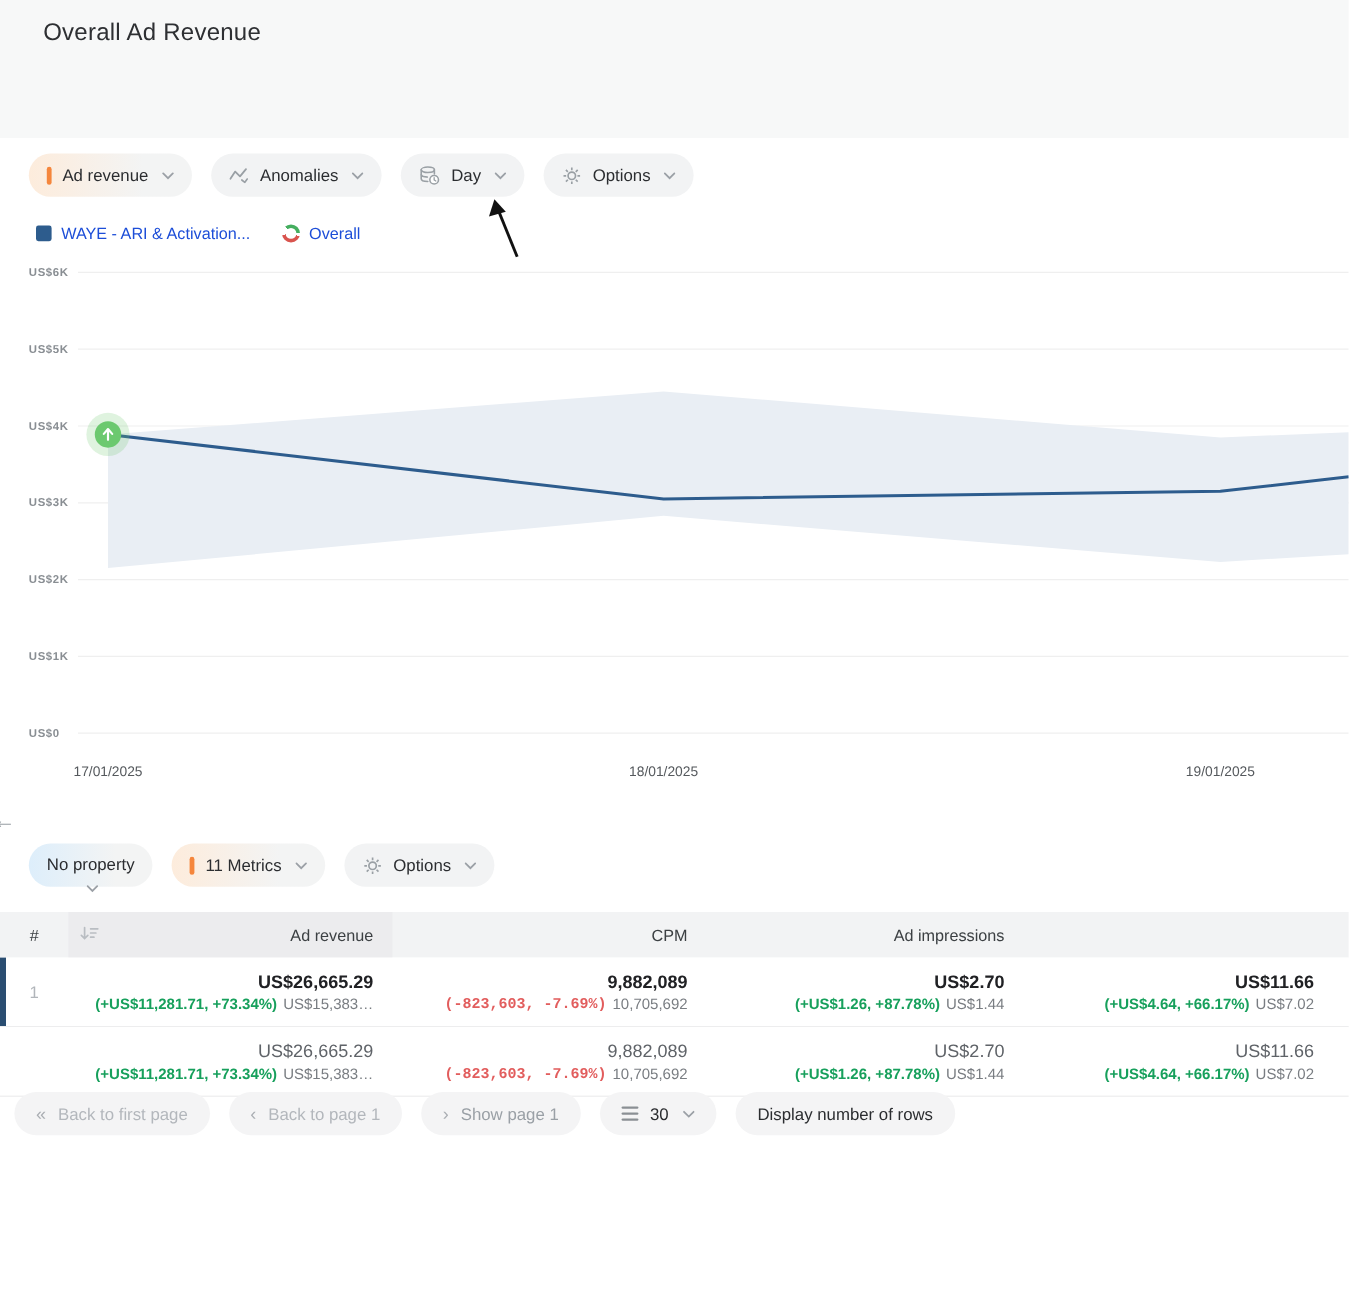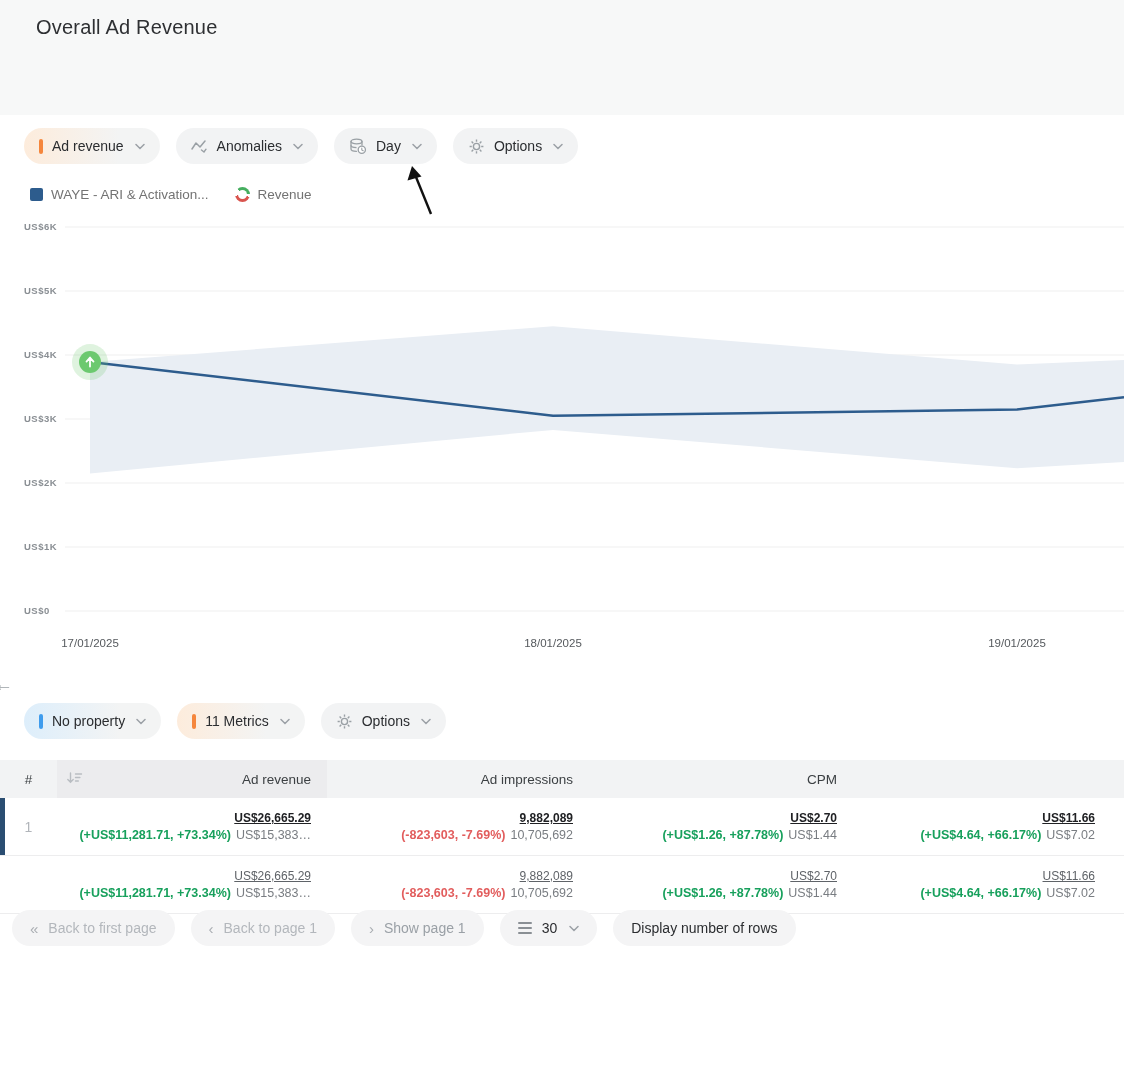--- a/index.html
+++ b/index.html
@@ -15,29 +15,29 @@
   
   .pill-row{position:absolute;left:24px;display:flex;gap:16px;align-items:center;}
   .pill-row.chart-toolbar{top:128px;}
   .pill-row.table-toolbar{top:703px;}
   .pill{
     height:36px;border-radius:18px;background:#f2f3f4;
     display:flex;align-items:center;gap:9px;padding:0 15px;
     font-size:14px;font-weight:500;color:#2b2d30;cursor:pointer;white-space:nowrap;
   }
   .pill.tint-orange{background:linear-gradient(90deg,#fdecdc 0%,#f3f4f4 70%);}
-  .pill.tint-blue{background:linear-gradient(90deg,#ddeefb 0%,#f3f4f4 70%);}
+  .pill.tint-blue{background:linear-gradient(90deg,#ddeefb 0%,#f3f4f4 70%);flex-direction:column;}
   .vbar{width:4px;height:15px;border-radius:2px;display:inline-block;}
   .vbar.orange{background:var(--accent-orange);}
   .vbar.blue{background:var(--accent-blue);}
   .chev{color:#9ba0a6;font-size:11px;margin-left:2px;display:inline-flex;}
   .picon{display:inline-flex;color:#9aa0a5;}
 
   
-  .legend{position:absolute;left:30px;top:187px;display:flex;align-items:center;gap:26px;font-size:13.5px;color:#737373;}
+  .legend{position:absolute;left:30px;top:187px;display:flex;align-items:center;gap:26px;font-size:13.5px;color:#1d4ed8;}
   .legend .item{display:flex;align-items:center;gap:8px;}
   .sq{width:13px;height:13px;border-radius:2px;background:var(--series-blue);}
   .ring{width:15px;height:15px;border-radius:50%;
         background:conic-gradient(from 320deg,#45ae5f 0deg 130deg,#ffffff 130deg 150deg,#d9544e 150deg 300deg,#ffffff 300deg 360deg);
         display:flex;align-items:center;justify-content:center;}
   .ring .hole{width:9px;height:9px;border-radius:50%;background:#fff;}
 
   
   #chart-svg{position:absolute;left:0;top:0;}
 
@@ -52,25 +52,25 @@
   .thead .hcell{display:flex;align-items:center;height:100%;}
   .thead .h-idx{justify-content:center;}
   .thead .h-sorted{background:#ececee;justify-content:space-between;padding:0 16px 0 8px;}
   .thead .h-right{justify-content:flex-end;padding-right:16px;}
   .thead .h-right.last{padding-right:29px;}
   .trow{display:grid;grid-template-columns:57px 270px 262px 264px 271px;height:57px;position:relative;border-bottom:1px solid #ededee;background:#fff;}
   .trow .sel-bar{position:absolute;left:0;top:0;width:5px;height:100%;background:var(--selected-row-bar);}
   .c-idx{display:flex;align-items:center;justify-content:center;color:#b1b5ba;font-size:14px;}
   .mcell{display:flex;flex-direction:column;justify-content:center;align-items:flex-end;padding-right:16px;gap:3px;}
   .mcell.last{padding-right:29px;}
-  .val{color:#5f6368;font-size:12px;text-decoration:underline;}
+  .val{color:#5f6368;font-size:15px;}
   .trow.selected .val{font-weight:700;color:#202124;}
   .sub{font-size:12.5px;display:flex;gap:5px;}
   .delta.green{color:var(--positive-green);font-weight:600;}
-  .delta.red{color:var(--negative-red);font-weight:600;}
+  .delta.red{color:var(--negative-red);font-weight:600;font-family:Liberation Mono, monospace;}
   .prev{color:#797d82;}
 
   
   .pagination{position:absolute;left:12px;top:910px;display:flex;gap:16px;align-items:center;}
   .pbtn{height:36px;border-radius:18px;background:#f4f4f5;display:flex;align-items:center;gap:10px;
         padding:0 18px;font-size:14px;font-weight:500;cursor:pointer;white-space:nowrap;}
   .pbtn.disabled{color:#b3b7bc;cursor:default;}
   .pbtn.gray{color:#9aa0a6;}
   .pbtn.dark{color:#2b2d30;}
   .pbtn .glyph{color:#a9adb2;font-size:15px;}
@@ -144,21 +144,21 @@
 
 <div class="legend">
   <div class="item">
     <span class="sq"></span>
     <span>WAYE - ARI &amp; Activation...</span>
   </div>
   <div class="item">
     <span class="ring">
         <span class="hole"></span>
       </span>
-    <span>Revenue</span>
+    <span>Overall</span>
   </div>
 </div>
 
 <svg id="chart-svg" width="1124" height="660" viewBox="0 0 1124 660">
     <g>
       <line x1="65" y1="227" x2="1124" y2="227" stroke="#efefef" stroke-width="1"></line>
       <text x="24" y="230" font-size="9.5" font-weight="700" fill="#898e93" letter-spacing="0.5">US$6K</text>
       <line x1="65" y1="291" x2="1124" y2="291" stroke="#efefef" stroke-width="1"></line>
       <text x="24" y="294" font-size="9.5" font-weight="700" fill="#898e93" letter-spacing="0.5">US$5K</text>
       <line x1="65" y1="355" x2="1124" y2="355" stroke="#efefef" stroke-width="1"></line>
@@ -237,22 +237,22 @@
       <span>
         <svg width="18" height="16" viewBox="0 0 18 16">
           <g stroke="#b9bdc2" stroke-width="1.4" fill="none" stroke-linecap="round">
             <path d="M5.5 3 v9 M2.8 9.5 L5.5 12.2 L8.2 9.5"></path>
             <path d="M10.5 4 h6 M10.5 7.5 h4.4 M10.5 11 h2.8"></path>
           </g>
         </svg>
       </span>
       <span>Ad revenue</span>
     </div>
+    <div class="hcell h-right">CPM</div>
     <div class="hcell h-right">Ad impressions</div>
-    <div class="hcell h-right">CPM</div>
   </div>
 
   <div class="trow selected">
     <div class="sel-bar"></div>
     <div class="c-idx">1</div>
     <div class="mcell">
       <div class="val">US$26,665.29</div>
       <div class="sub">
         <span class="delta green">(+US$11,281.71, +73.34%)</span>
         <span class="prev">US$15,383…</span>

